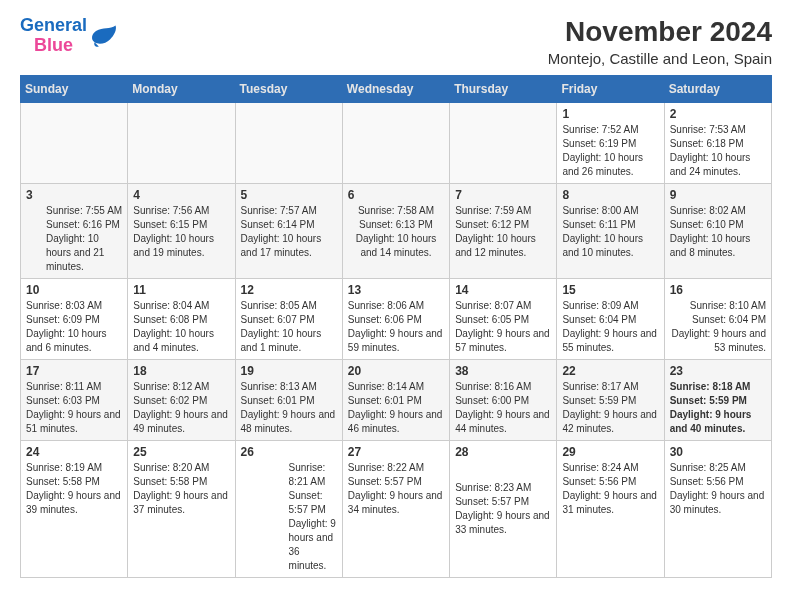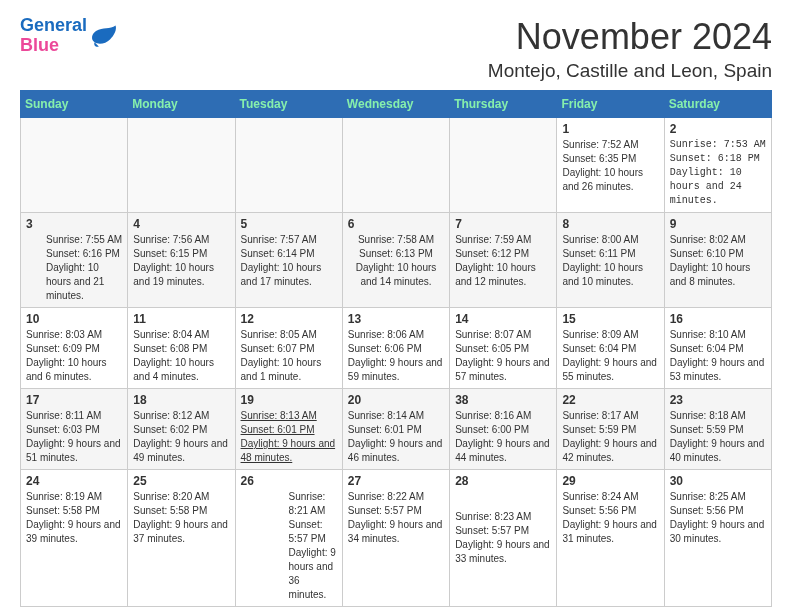--- a/index.html
+++ b/index.html
@@ -19,50 +19,51 @@
     .logo {
       display: flex;
       align-items: center;
       gap: 0;
     }
     .logo-text {
       font-size: 18px;
       font-weight: bold;
       color: #333;
       line-height: 1.1;
+      text-align: center;
     }
     .logo-text span {
       color: #1a6bbf;
     }
     .logo-bird {
       width: 28px;
       height: 24px;
       margin-left: 2px;
     }
     .title-block {
       text-align: right;
     }
     .calendar-title {
-      font-size: 36px;
-      font-weight: normal;
+      font-size: 28px;
+      font-weight: bold;
       color: #333;
     }
     .calendar-subtitle {
-      font-size: 19px;
+      font-size: 15px;
       color: #333;
       margin-top: 2px;
     }
     table {
       width: 100%;
       border-collapse: collapse;
       table-layout: fixed;
     }
     thead tr th {
       background-color: #2e6db4;
-      color: #86efac;
+      color: #e5e5e5;
       font-size: 12px;
       font-weight: bold;
       padding: 6px 4px;
       text-align: left;
       border: 1px solid #2e6db4;
     }
     tbody tr td {
       vertical-align: top;
       border: 1px solid #ccc;
       padding: 4px 5px;
@@ -126,26 +127,26 @@
   <tbody id="calendar-body">
   <tr>
         <td class="empty-cell"></td>
         <td class="empty-cell"></td>
         <td class="empty-cell"></td>
         <td class="empty-cell"></td>
         <td class="empty-cell"></td>
         <td>
           <span class="day-number">1</span>
           <div class="day-info" style="white-space: pre-line;">Sunrise: 7:52 AM
-Sunset: 6:35 PM
+Sunset: 6:19 PM
 Daylight: 10 hours and 26 minutes.</div>
         </td>
         <td>
           <span class="day-number">2</span>
-          <div class="day-info" style="white-space: pre-line; font-family: Liberation Mono, monospace;">Sunrise: 7:53 AM
+          <div class="day-info" style="white-space: pre-line;">Sunrise: 7:53 AM
 Sunset: 6:18 PM
 Daylight: 10 hours and 24 minutes.</div>
         </td>
       </tr>
       <tr>
         <td>
           <span class="day-number">3</span>
           <div class="day-info" style="white-space: pre-line; margin-left: 20px;">Sunrise: 7:55 AM
 Sunset: 6:16 PM
 Daylight: 10 hours and 21 minutes.</div>
@@ -219,41 +220,41 @@
 Daylight: 9 hours and 57 minutes.</div>
         </td>
         <td>
           <span class="day-number">15</span>
           <div class="day-info" style="white-space: pre-line;">Sunrise: 8:09 AM
 Sunset: 6:04 PM
 Daylight: 9 hours and 55 minutes.</div>
         </td>
         <td>
           <span class="day-number">16</span>
-          <div class="day-info" style="white-space: pre-line;">Sunrise: 8:10 AM
+          <div class="day-info" style="white-space: pre-line; text-align: right;">Sunrise: 8:10 AM
 Sunset: 6:04 PM
 Daylight: 9 hours and 53 minutes.</div>
         </td>
       </tr>
       <tr>
         <td>
           <span class="day-number">17</span>
           <div class="day-info" style="white-space: pre-line;">Sunrise: 8:11 AM
 Sunset: 6:03 PM
 Daylight: 9 hours and 51 minutes.</div>
         </td>
         <td>
           <span class="day-number">18</span>
           <div class="day-info" style="white-space: pre-line;">Sunrise: 8:12 AM
 Sunset: 6:02 PM
 Daylight: 9 hours and 49 minutes.</div>
         </td>
         <td>
           <span class="day-number">19</span>
-          <div class="day-info" style="white-space: pre-line; text-decoration: underline;">Sunrise: 8:13 AM
+          <div class="day-info" style="white-space: pre-line;">Sunrise: 8:13 AM
 Sunset: 6:01 PM
 Daylight: 9 hours and 48 minutes.</div>
         </td>
         <td>
           <span class="day-number">20</span>
           <div class="day-info" style="white-space: pre-line;">Sunrise: 8:14 AM
 Sunset: 6:01 PM
 Daylight: 9 hours and 46 minutes.</div>
         </td>
         <td>
@@ -263,21 +264,21 @@
 Daylight: 9 hours and 44 minutes.</div>
         </td>
         <td>
           <span class="day-number">22</span>
           <div class="day-info" style="white-space: pre-line;">Sunrise: 8:17 AM
 Sunset: 5:59 PM
 Daylight: 9 hours and 42 minutes.</div>
         </td>
         <td>
           <span class="day-number">23</span>
-          <div class="day-info" style="white-space: pre-line;">Sunrise: 8:18 AM
+          <div class="day-info" style="white-space: pre-line; font-weight: bold;">Sunrise: 8:18 AM
 Sunset: 5:59 PM
 Daylight: 9 hours and 40 minutes.</div>
         </td>
       </tr>
       <tr>
         <td>
           <span class="day-number">24</span>
           <div class="day-info" style="white-space: pre-line;">Sunrise: 8:19 AM
 Sunset: 5:58 PM
 Daylight: 9 hours and 39 minutes.</div>

